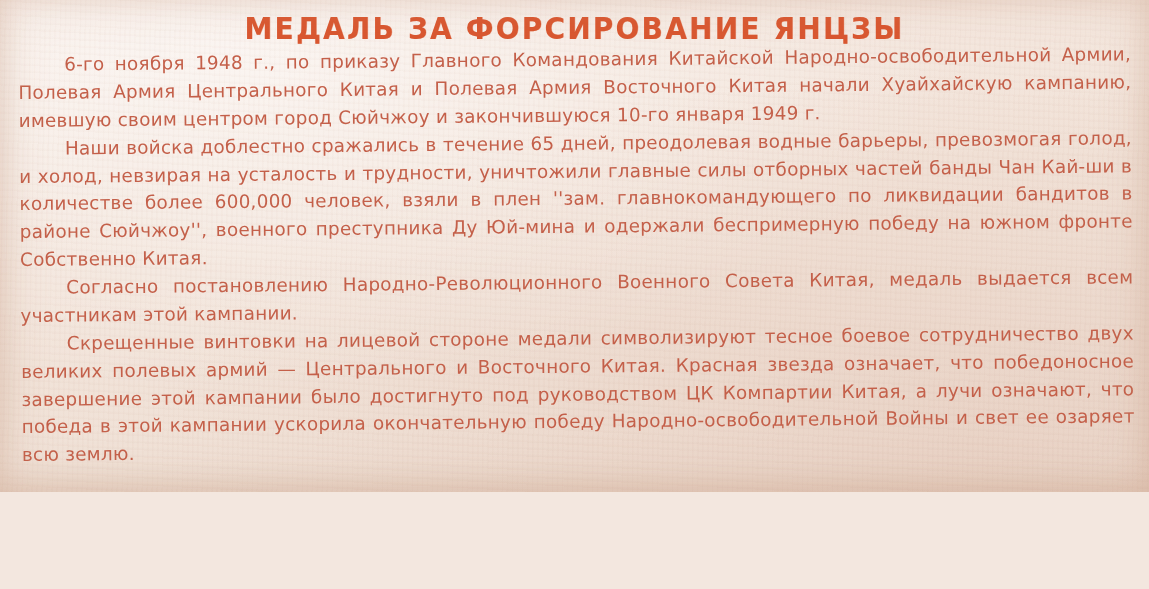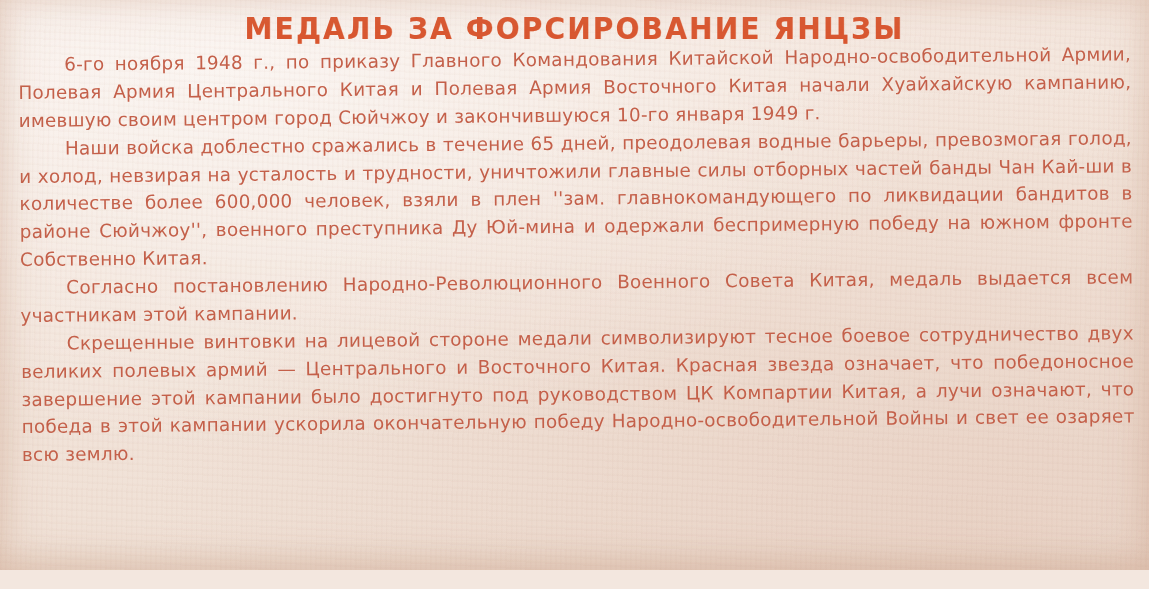--- a/index.html
+++ b/index.html
@@ -9,21 +9,21 @@
   body {
     width: 1149px;
     height: 589px;
     background: #f3e7df;
     font-family: "DejaVu Sans", sans-serif;
     overflow: hidden;
   }
   .page {
     position: relative;
     width: 1149px;
-    height: 570px;
+    height: 492px;
     box-sizing: border-box;
     background:
       radial-gradient(ellipse at 20% 10%, rgba(255,255,255,0.55) 0%, rgba(255,255,255,0) 55%),
       radial-gradient(ellipse at 85% 90%, rgba(226,196,180,0.45) 0%, rgba(255,255,255,0) 60%),
       linear-gradient(172deg, #f7ece5 0%, #f2e4da 45%, #eedfd4 100%);
     padding: 8px 18px 0 18px;
   }
   .paper-grain {
     position: absolute;
     inset: 0;

